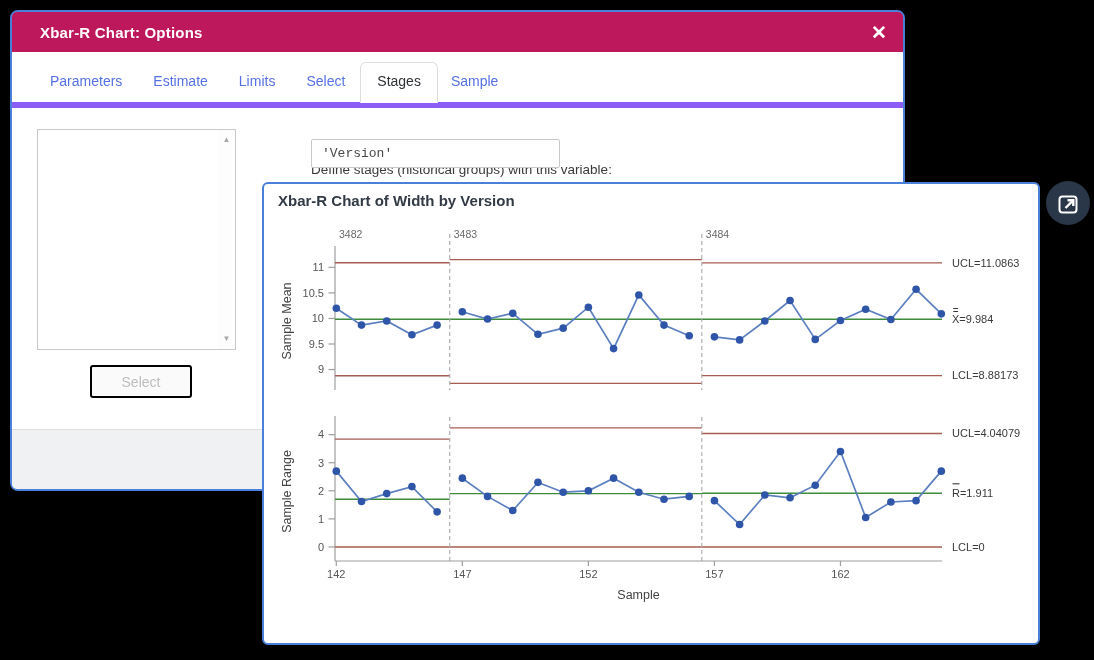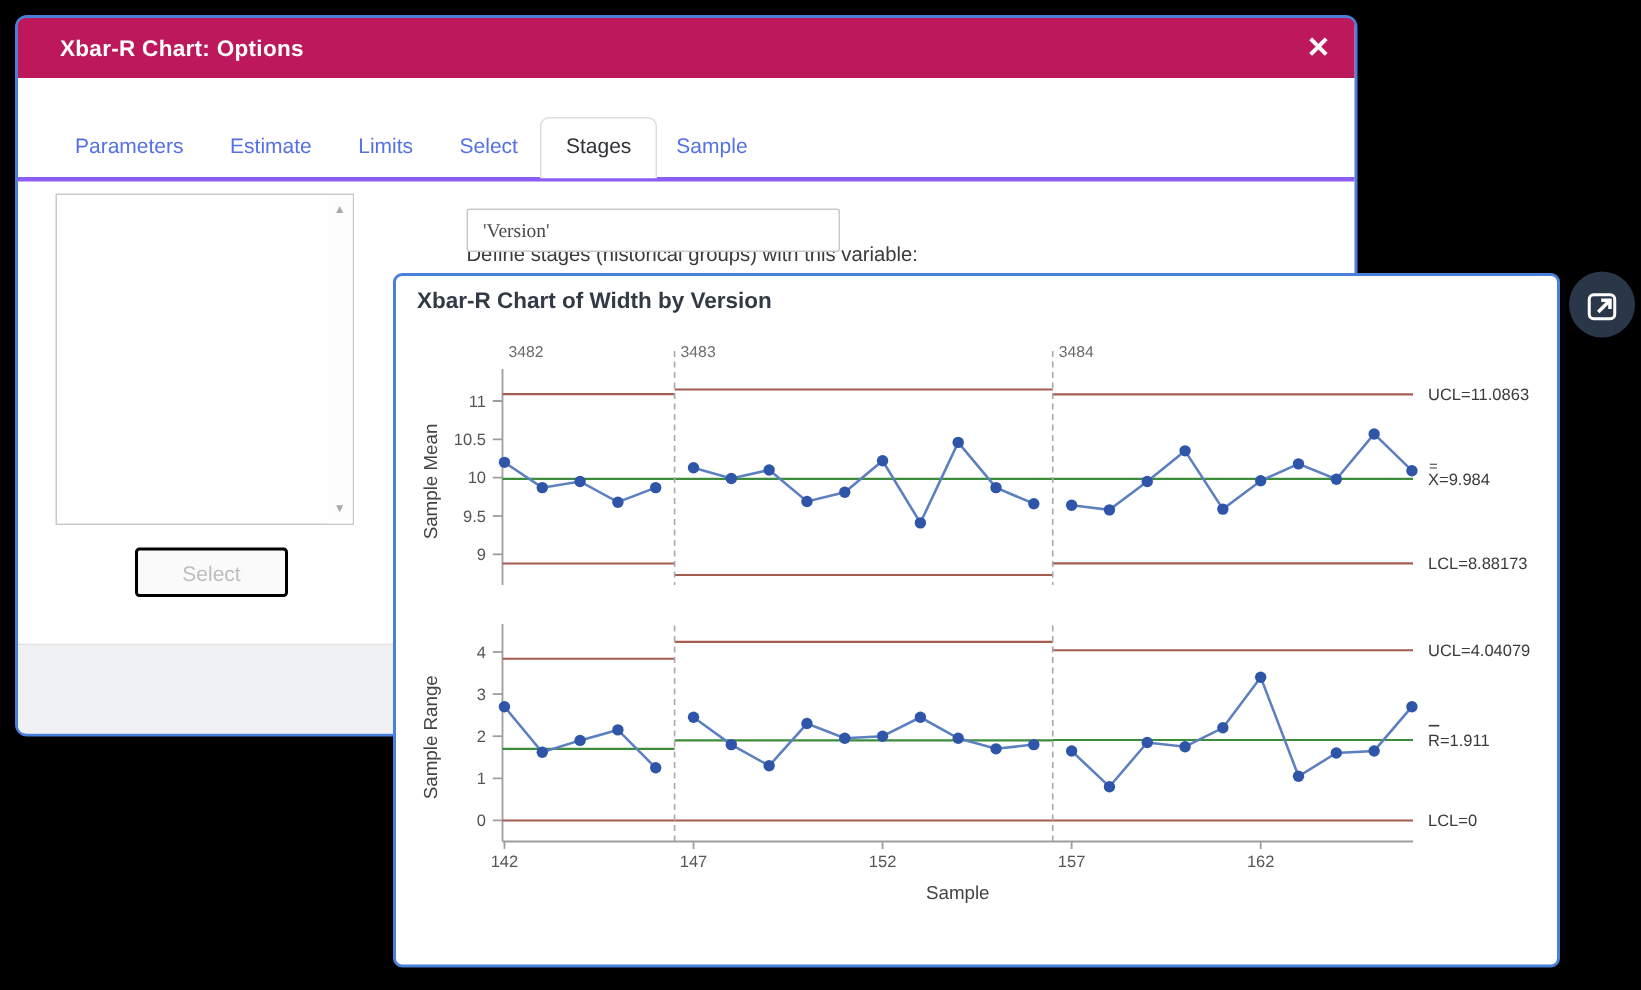--- a/index.html
+++ b/index.html
@@ -6,37 +6,37 @@
   body{font-family:"Liberation Sans",sans-serif;}
   .screen{position:relative;width:1094px;height:660px;background:#000;border-radius:14px;overflow:hidden;}
 
   
   .dialog{position:absolute;left:10px;top:10px;width:895px;height:481px;background:#fff;
           border:2px solid #4A80D9;border-radius:8px;box-sizing:border-box;}
   .titlebar{height:40px;background:#be185d;display:flex;align-items:center;
             padding:0 16px 0 28px;border-radius:5px 5px 0 0;}
   .titlebar .ttl{color:#fff;font-size:15px;font-weight:bold;letter-spacing:.2px;}
   .titlebar .close{margin-left:auto;color:#fff;font-size:19px;line-height:19px;cursor:pointer;font-weight:bold;}
-  .tabs{display:flex;align-items:flex-end;border-bottom:3px solid #8b5cf6;padding:36px 0 0 38px;}
+  .tabs{display:flex;align-items:flex-end;border-bottom:6px solid #8b5cf6;padding:20px 0 0 38px;}
   .tab{font-size:14px;color:#5571E3;padding:0 0 13px;margin-right:31px;cursor:pointer;white-space:nowrap;}
   .tab.active{color:#2F3237;background:#fff;border:1px solid #ddd;border-bottom:1px solid #fff;
               border-radius:6px 6px 0 0;padding:10px 16px 13px;margin:-10px 13px -1px -16px;text-align:right;}
   .listbox{position:absolute;left:25px;top:117px;width:199px;height:221px;border:1px solid #C9C9C9;
            background:#fff;box-sizing:border-box;}
   .listbox .sb{position:absolute;top:0;right:0;bottom:0;width:17px;background:#FDFDFD;}
   .listbox .sb .up,.listbox .sb .dn{position:absolute;left:0;right:0;text-align:center;
            color:#A9A9A9;font-size:8px;line-height:16px;cursor:pointer;}
   .listbox .sb .up{top:2px;} .listbox .sb .dn{bottom:2px;}
   .select-btn{position:absolute;left:78px;top:353px;width:102px;height:33px;background:#FAFAFA;
            border:2px solid #000000;border-radius:3px;color:#BDBDBD;font-size:14px;
            font-family:"Liberation Sans",sans-serif;}
   .stage-label{position:absolute;left:299px;top:110px;font-size:13.5px;color:#3A3A3A;margin-top:40px;}
   .stage-input{position:absolute;left:299px;top:127px;width:249px;height:29px;border:1px solid #C9C9C9;
            border-radius:2px;font-size:13px;color:#4A4A4A;padding:0 10px;box-sizing:border-box;
-           font-family:Liberation Serif, serif;background:#fff;}
+           font-family:Liberation Mono, monospace;background:#fff;}
   .dlg-footer{position:absolute;left:0;right:0;bottom:0;height:59px;background:#F0F1F3;
            border-top:1px solid #DFDFDF;border-radius:0 0 5px 5px;}
 
   
   .chartwin{position:absolute;left:262px;top:182px;width:778px;height:463px;background:#fff;
             border:2px solid #4A80D9;border-radius:6px;box-sizing:border-box;}
   .chart-title{position:absolute;left:14px;top:8px;font-size:15px;font-weight:bold;color:#323A45;}
   .chartwin svg{position:absolute;left:0;top:0;font-family:"Liberation Sans",sans-serif;}
 
   

